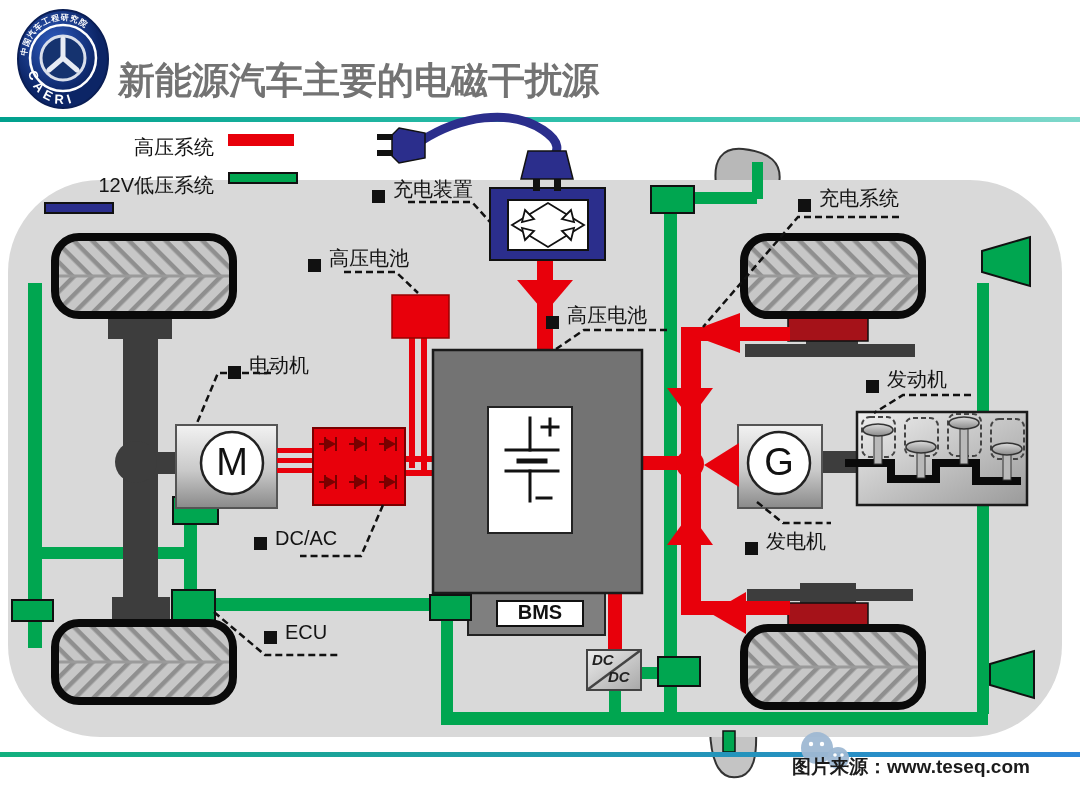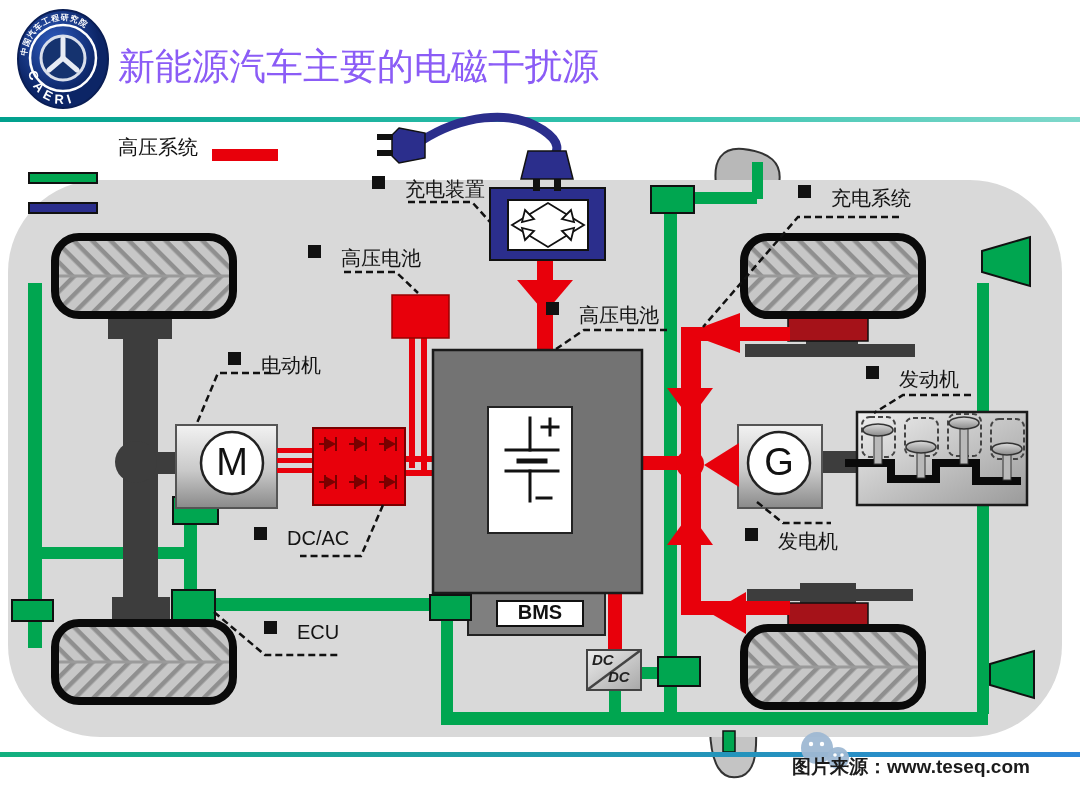--- a/index.html
+++ b/index.html
@@ -1,27 +1,27 @@
 <!DOCTYPE html>
 <html><head>
 <meta charset="utf-8">
 <style>
   html,body{margin:0;padding:0;background:#fff;}
   .stage{position:relative;width:1080px;height:810px;background:#fff;overflow:hidden;
          font-family:"Liberation Sans","DejaVu Sans",sans-serif;}
-  .title{position:absolute;left:118px;top:42px;font-size:37px;font-weight:400;color:#8b5cf6;white-space:nowrap;}
+  .title{position:absolute;left:118px;top:56px;font-size:37px;font-weight:700;color:#737373;white-space:nowrap;}
   .tealline{position:absolute;left:0;top:117px;width:1080px;height:5px;
             background:linear-gradient(90deg,#00a08d,#35c3ae 60%,#7fd8cb);}
   .blueline{position:absolute;left:0;top:752px;width:1080px;height:5px;
             background:linear-gradient(90deg,#12b07e,#2d86d8);}
   svg.diagram{position:absolute;left:0;top:0;}
-  .lbl{position:absolute;display:flex;align-items:flex-start;gap:20px;font-size:20px;color:#141414;
+  .lbl{position:absolute;display:flex;align-items:flex-end;gap:8px;font-size:20px;color:#141414;
        white-space:nowrap;font-weight:500;}
   .bullet{width:13px;height:13px;background:#111;display:inline-block;flex:0 0 auto;}
-  .legendrow{position:absolute;left:28px;display:flex;align-items:flex-end;}
+  .legendrow{position:absolute;left:44px;display:flex;align-items:flex-start;}
   .ltext{width:170px;text-align:right;font-size:20px;color:#141414;margin-right:14px;font-weight:500;}
   .swatch{width:66px;height:12px;display:inline-block;}
   .swatch.outlined{height:8px;border:2px solid #111;}
   .circletext{position:absolute;width:60px;text-align:center;font-size:38px;color:#111;font-weight:500;}
   .bmslabel{position:absolute;left:497px;top:600px;width:86px;height:35px;text-align:center;
             font-size:20px;font-weight:700;color:#111;line-height:25px;}
   .dcsm{position:absolute;font-size:15px;font-weight:700;color:#222;font-style:italic;}
   .src{position:absolute;left:792px;top:754px;font-size:19px;font-weight:600;color:#1b1b1b;white-space:nowrap;}
   .wm{position:absolute;left:852px;top:734px;font-size:27px;font-weight:700;letter-spacing:1px;
       color:rgba(158,184,211,.95);white-space:nowrap;}
@@ -265,20 +265,21 @@
       <path d="M971,395 L903,395 L874,413"></path>
       <path d="M757,502 L783,523 L831,523"></path>
     </g>
   </svg>
 
   <div class="legendrow" style="top:134px">
     <span class="ltext">高压系统</span>
     <span class="swatch" style="background:#e8000b"></span>
   </div>
   <div class="legendrow" style="top:172px">
+    <span class="ltext">12V低压系统</span>
     <span class="swatch outlined" style="background:#00a650"></span>
   </div>
   <div class="legendrow" style="top:202px">
     <span class="swatch outlined" style="background:#2b2e8c"></span>
   </div>
 
   <div class="lbl" style="left:372px;top:176px">
     <span class="bullet"></span>
     <span>充电装置</span>
     </div>

